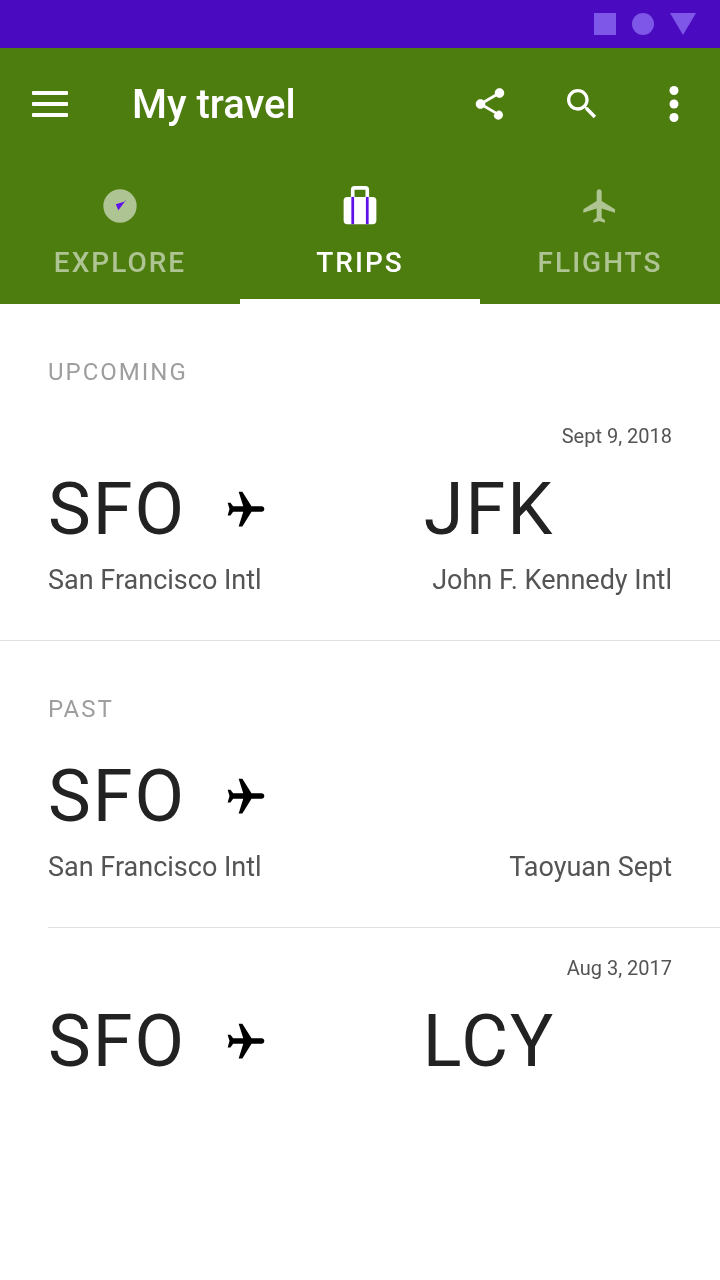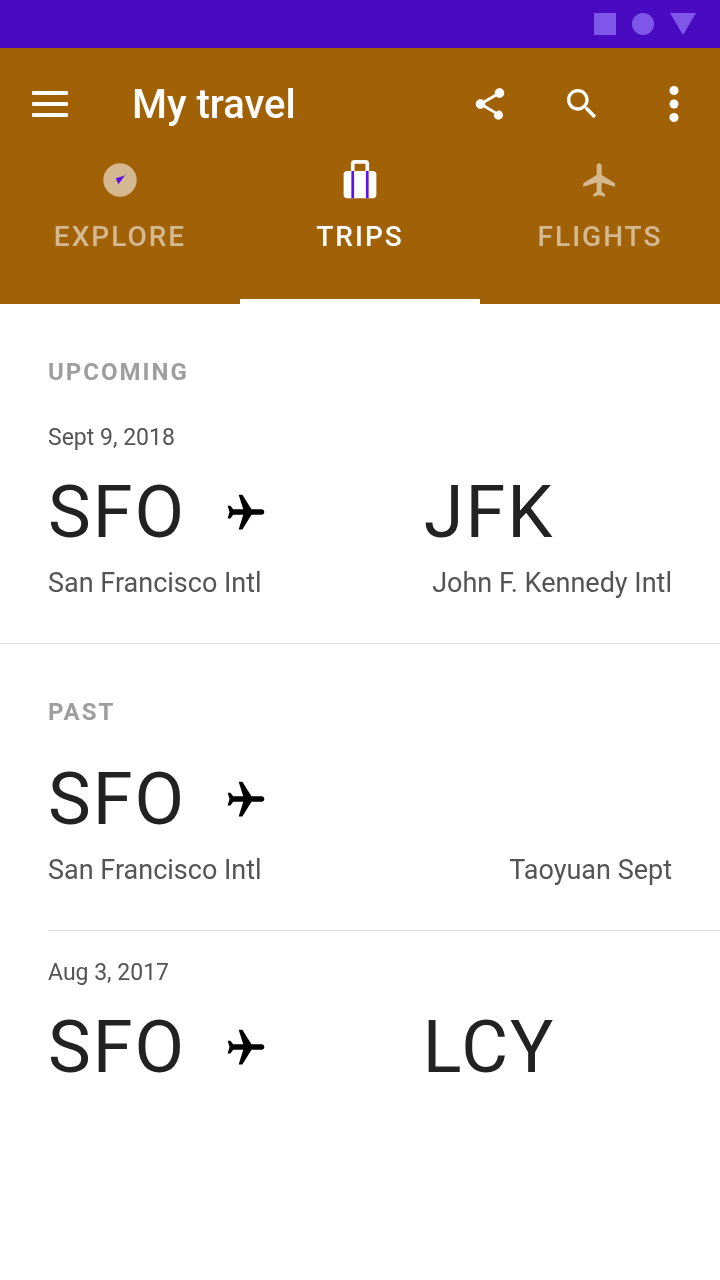--- a/index.html
+++ b/index.html
@@ -1,36 +1,36 @@
 <!DOCTYPE html>
 <html><head>
 <meta charset="utf-8">
 <style>
   * { box-sizing: border-box; margin: 0; padding: 0; }
   html, body { width: 720px; height: 1280px; font-family: Roboto, "Helvetica Neue", Arial, sans-serif; background: #fff; overflow: hidden; }
   .status-bar { height: 48px; background: #4A0BC0; display: flex; justify-content: flex-end; align-items: center; padding-right: 24px; gap: 16px; }
   .status-bar .sq { width: 22px; height: 22px; background: #7E57E8; }
   .status-bar .ci { width: 22px; height: 22px; background: #7E57E8; border-radius: 50%; }
   .status-bar .tr { width: 0; height: 0; border-left: 13px solid transparent; border-right: 13px solid transparent; border-top: 22px solid #7E57E8; }
-  .app-bar { background: #a16207; color: #fff; }
+  .app-bar { background: #4d7c0f; color: #fff; }
   .top-row { display: flex; align-items: center; height: 112px; padding: 0 24px 0 32px; }
   .hamburger { display: flex; flex-direction: column; gap: 7px; cursor: pointer; }
   .hamburger span { display: block; width: 36px; height: 4px; background: #fff; border-radius: 1px; }
   .title { font-size: 40px; font-weight: 500; margin-left: 64px; flex: 1; }
   .actions { display: flex; align-items: center; gap: 48px; }
   .icon-btn { width: 44px; height: 44px; display: flex; align-items: center; justify-content: center; cursor: pointer; }
   .tabs { display: flex; height: 144px; }
-  .tab { flex: 1; display: flex; flex-direction: column; align-items: center; gap: 20px; cursor: pointer; position: relative; color: rgba(255,255,255,0.55); }
+  .tab { flex: 1; display: flex; flex-direction: column; align-items: center; justify-content: center; gap: 20px; cursor: pointer; position: relative; color: rgba(255,255,255,0.55); }
   .tab.active { color: #fff; }
   .tab.active::after { content: ""; position: absolute; bottom: 0; left: 0; right: 0; height: 5px; background: #fff; }
   .tab-label { font-size: 28px; font-weight: 500; letter-spacing: 2px; }
   .content { background: #fff; }
-  .section-label { font-size: 24px; font-weight: 700; letter-spacing: 2px; color: #9E9E9E; padding: 54px 48px 10px; }
+  .section-label { font-size: 24px; font-weight: 400; letter-spacing: 2px; color: #9E9E9E; padding: 54px 48px 10px; }
   .trip { padding: 28px 48px 44px; }
-  .trip-date { font-size: 23px; color: #545454; margin-bottom: 26px; }
+  .trip-date { font-size: 20px; color: #545454; margin-bottom: 26px; text-align: right; }
   .trip-row { display: flex; align-items: center; }
   .code { font-size: 72px; font-weight: 400; color: #222; letter-spacing: 2px; line-height: 1; }
   .code.left { flex: 0 0 auto; text-align: left; }
   .code.right { flex: 1; text-align: center; }
   .plane-mid { flex: 0 0 auto; width: 120px; display: flex; justify-content: center; }
   .airports { display: flex; justify-content: space-between; margin-top: 18px; }
   .airport { font-size: 27px; color: #545454; }
   .divider-full { height: 1px; background: #E0E0E0; }
   .divider-inset { height: 1px; background: #E0E0E0; margin-left: 48px; }
   svg { display: block; }

